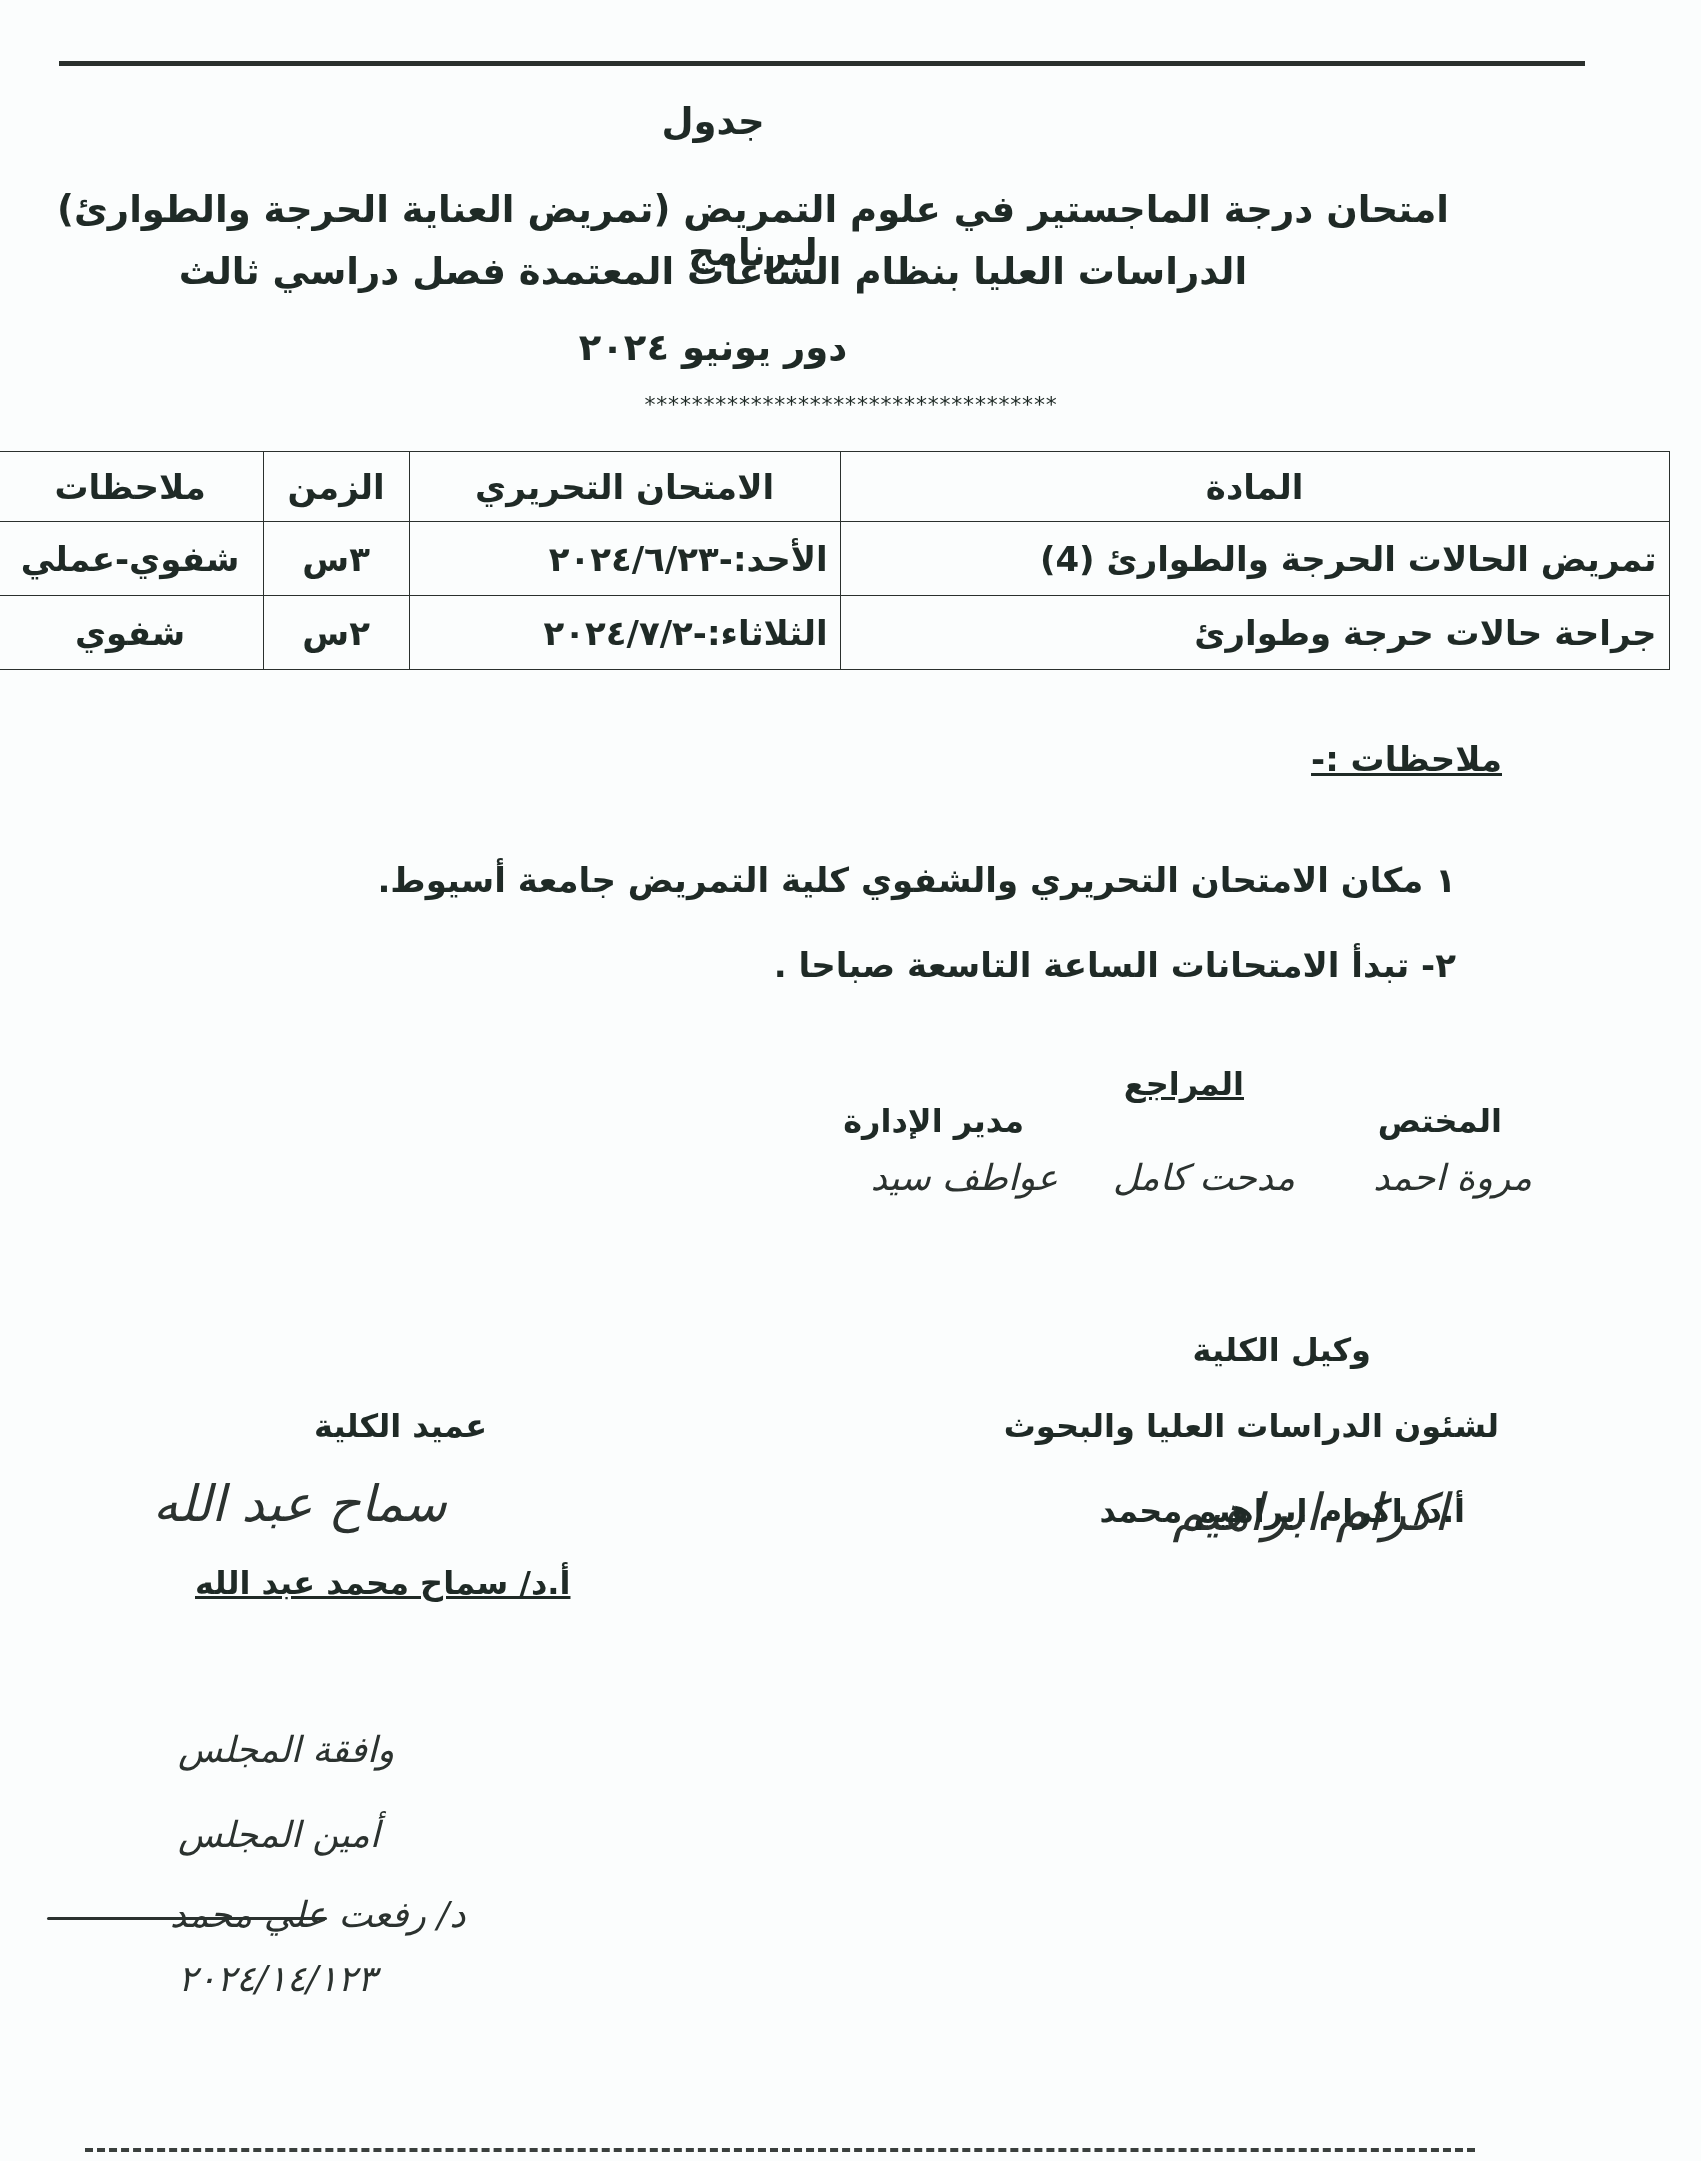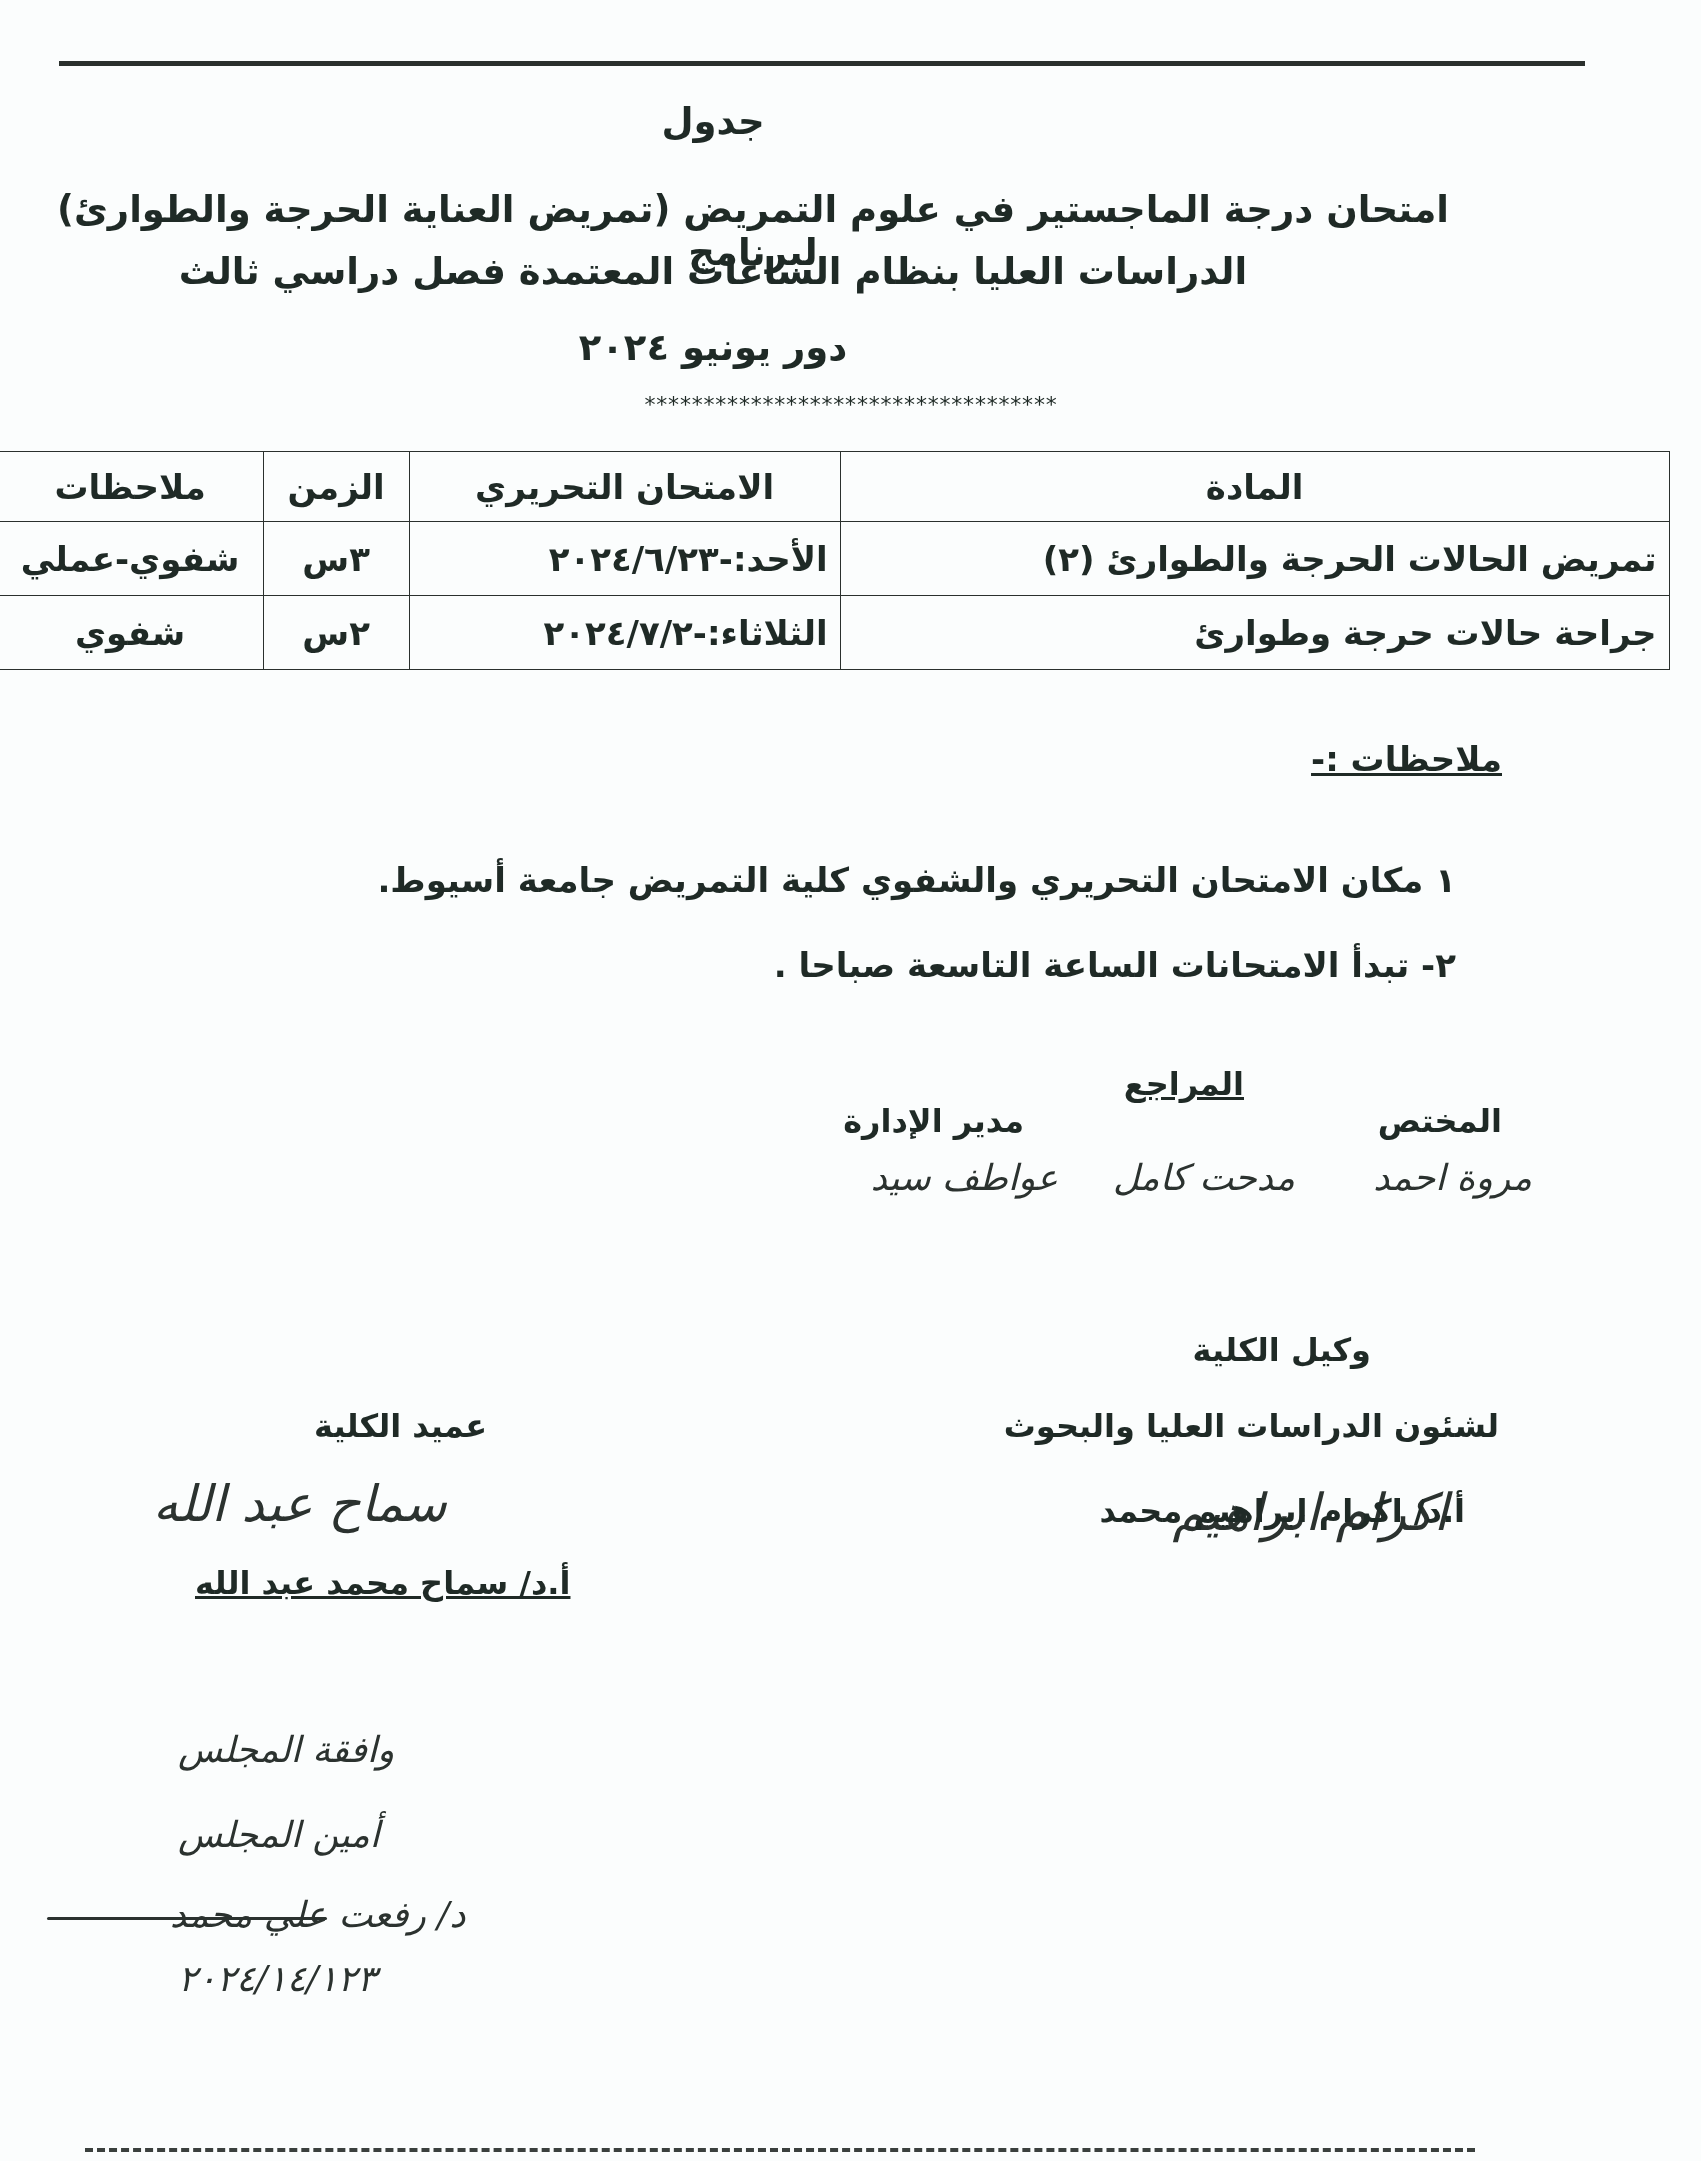--- a/index.html
+++ b/index.html
@@ -49,21 +49,21 @@
   <thead>
     <tr>
       <th class="c-center">المادة</th>
       <th class="c-center">الامتحان التحريري</th>
       <th class="c-center">الزمن</th>
       <th class="c-center">ملاحظات</th>
     </tr>
   </thead>
   <tbody>
     <tr>
-      <td class="c-subject">تمريض الحالات الحرجة والطوارئ (٢)</td>
+      <td class="c-subject">تمريض الحالات الحرجة والطوارئ (4)</td>
       <td class="c-subject">الأحد:-٢٠٢٤/٦/٢٣</td>
       <td class="c-center">٣س</td>
       <td class="c-center">شفوي-عملي</td>
     </tr>
     <tr>
       <td class="c-subject">جراحة حالات حرجة وطوارئ</td>
       <td class="c-subject">الثلاثاء:-٢٠٢٤/٧/٢</td>
       <td class="c-center">٢س</td>
       <td class="c-center">شفوي</td>
     </tr>

